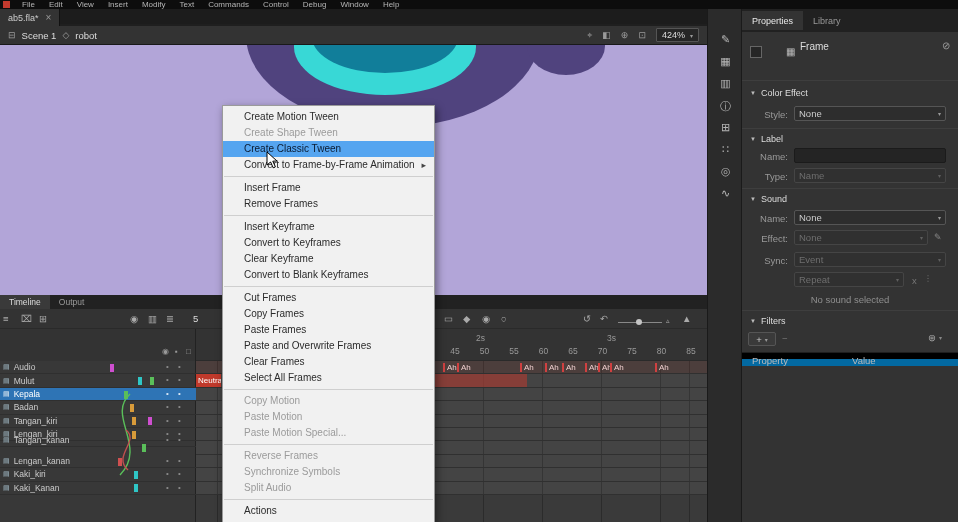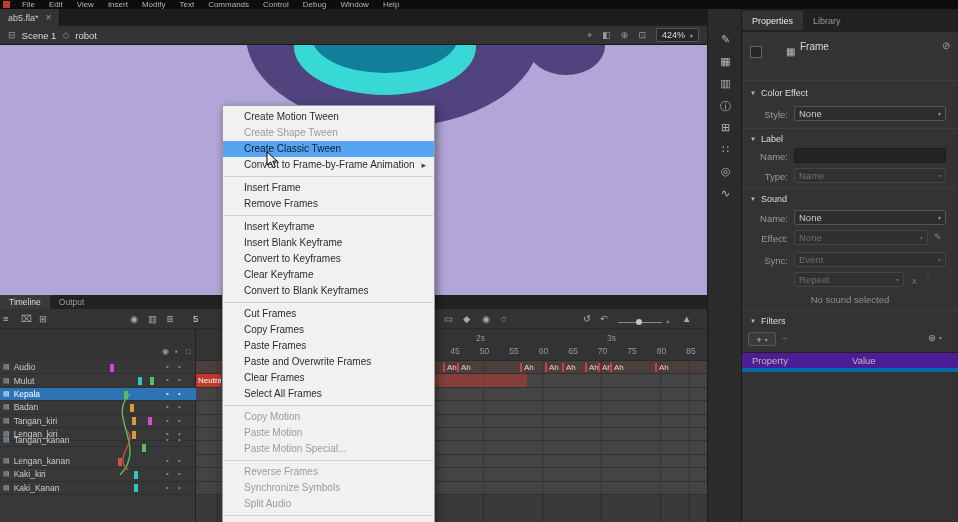--- a/index.html
+++ b/index.html
@@ -89,21 +89,21 @@
   .tinput{position:absolute;left:52px;top:0;width:152px;height:15px;background:#242424;border:1px solid #1b1b1b;border-radius:2px;color:#ccc;padding:0 4px;line-height:13px}
   .xchar{position:absolute;left:170px;top:3px;color:#777}
   .stepper{position:absolute;left:182px;top:2px;color:#777;font-size:8px}
   .pencil{position:absolute;left:192px;top:2px;color:#888;font-size:9px}
   .pmsg{position:absolute;left:0;width:216px;text-align:center;color:#8f8f8f}
   .fplus{position:absolute;left:6px;top:0;width:28px;height:14px;border:1px solid #555;background:#3a3a3a;border-radius:2px;display:flex;align-items:center;justify-content:center;gap:3px;color:#ccc}
   .fplus .chev{font-size:6px;color:#999}
   .fminus{position:absolute;left:40px;top:1px;color:#777}
   .fgear{position:absolute;left:186px;top:0;display:flex;gap:3px;color:#aaa;align-items:center}
   .fgear .chev{font-size:6px;color:#888}
-  .ftable{position:absolute;left:0;width:216px;height:20px;background:#4c1d95;border-top:1px solid #1f1f1f;border-bottom:4px solid #0369a1;color:#bbb}
+  .ftable{position:absolute;left:0;width:216px;height:14px;background:#000000;border-top:1px solid #1f1f1f;border-bottom:7px solid #0369a1;color:#bbb}
   .fth1{position:absolute;left:10px;top:2px}
   .fth2{position:absolute;left:110px;top:2px}
 
   
   .ctx{position:absolute;left:222px;top:105px;width:213px;background:#f1f1f1;border:1px solid #9a9a9a;box-shadow:2px 3px 8px rgba(0,0,0,.45);z-index:10;padding:3px 0;font-size:10px;color:#2b2b2b}
   .ci{height:16px;line-height:16px;padding-left:21px;white-space:nowrap;position:relative}
   .ci.disabled{color:#9b9b9b}
   .ci.hl{background:#55a5f0;color:#0a1a30}
   .ci .arr{position:absolute;right:8px;top:0;font-size:9px;color:#444}
   .sep{height:1px;background:#cfcfcf;margin:3px 1px}
@@ -439,21 +439,20 @@
     <div class="ci hl">Create Classic Tween</div>
     <div class="ci">
       <span>Convert to Frame-by-Frame Animation</span>
       <span class="arr">▸</span>
     </div>
     <div class="sep"></div>
     <div class="ci">Insert Frame</div>
     <div class="ci">Remove Frames</div>
     <div class="sep"></div>
     <div class="ci">Insert Keyframe</div>
-    <div class="ci">Insert Blank Keyframe</div>
     <div class="ci">Convert to Keyframes</div>
     <div class="ci">Clear Keyframe</div>
     <div class="ci">Convert to Blank Keyframes</div>
     <div class="sep"></div>
     <div class="ci">Cut Frames</div>
     <div class="ci">Copy Frames</div>
     <div class="ci">Paste Frames</div>
     <div class="ci">Paste and Overwrite Frames</div>
     <div class="ci">Clear Frames</div>
     <div class="ci">Select All Frames</div>

